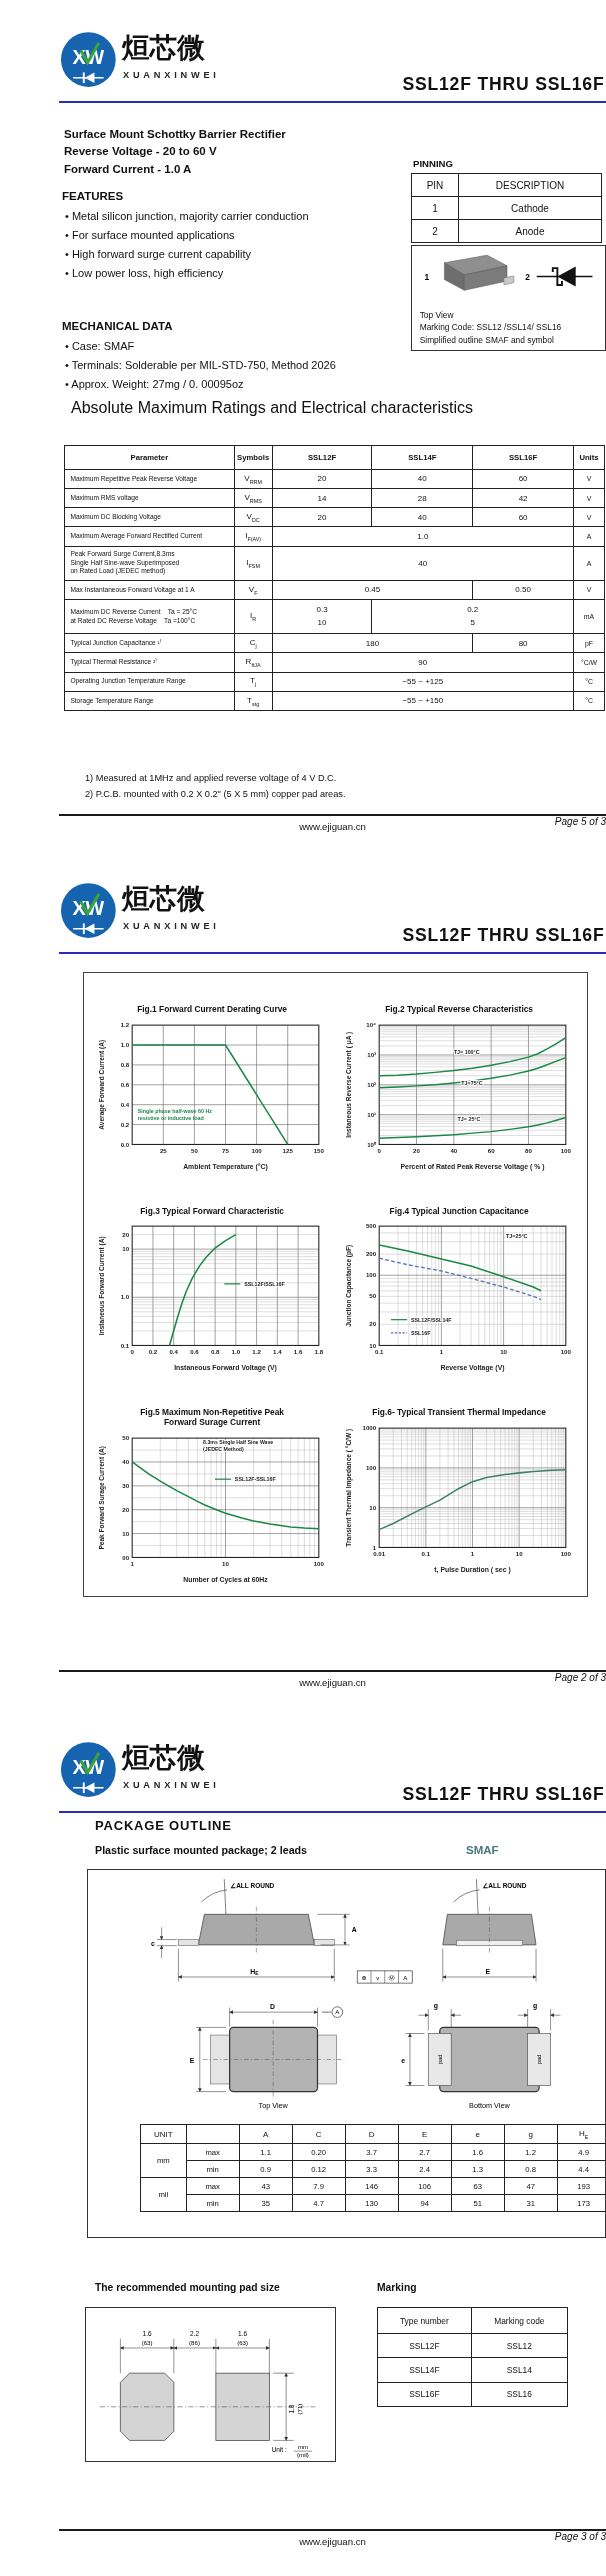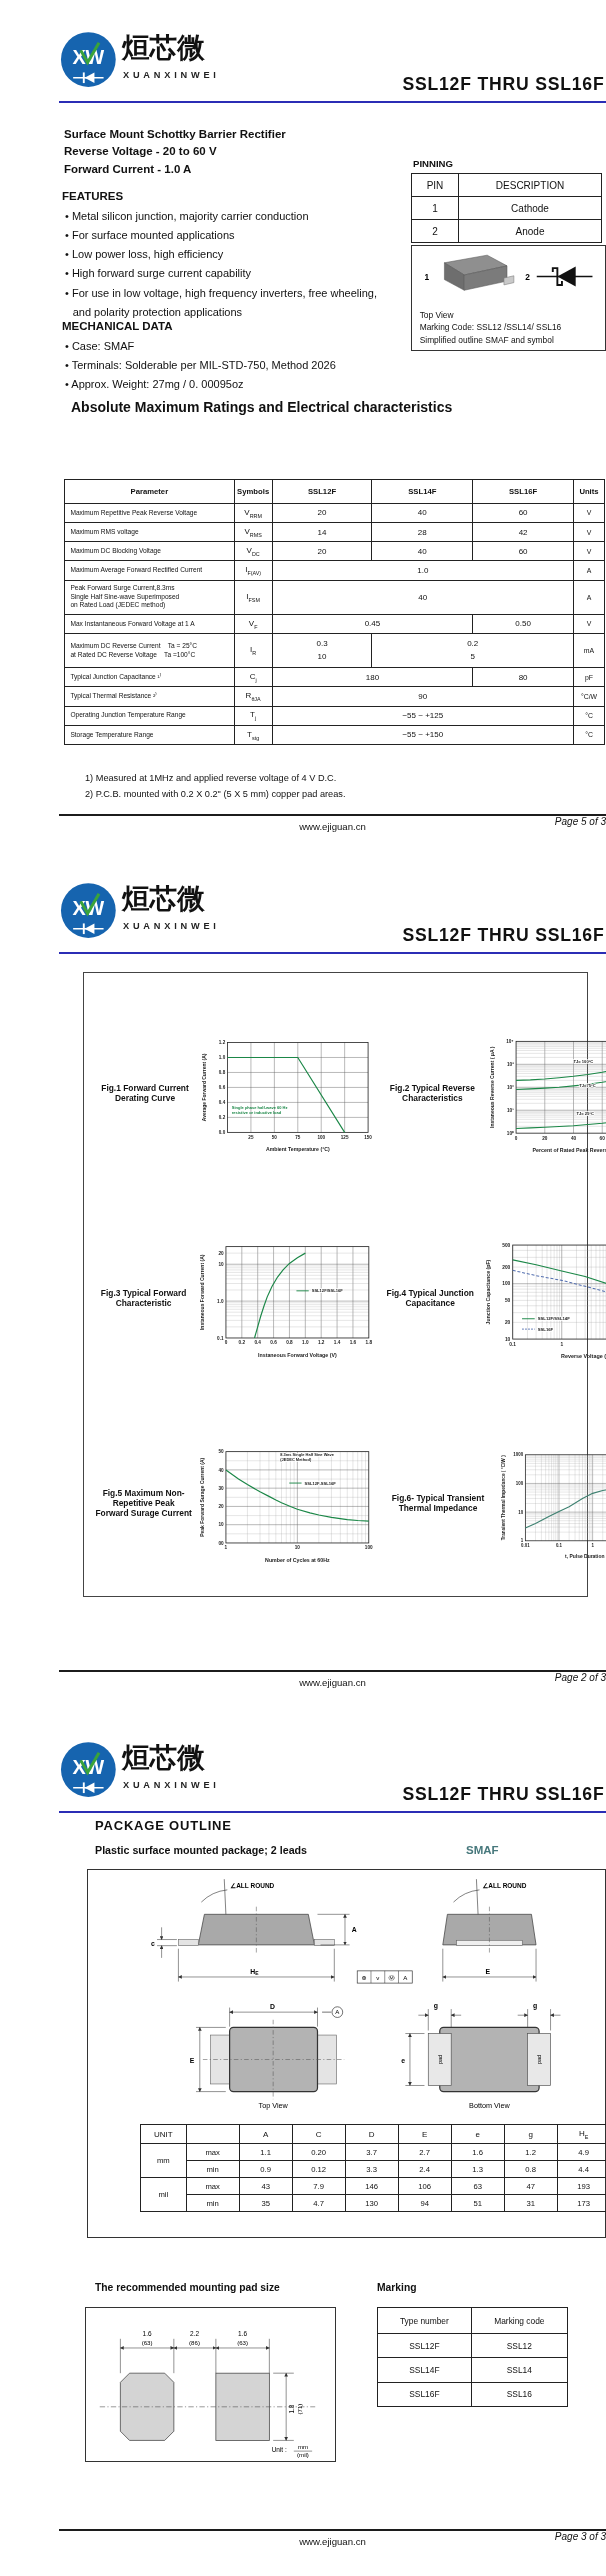--- a/index.html
+++ b/index.html
@@ -27,25 +27,25 @@
   .pin-t td{height:20px;text-align:center;}
   .pkgbox{border:1.1px solid #333;}
   .pkgbox .cap{font-size:8.4px;line-height:1.5;padding:1.5px 7.7px 4.6px;}
   .rat{width:541px;font-size:8px;border:1.5px solid #222;}
   .rat th{font-size:7.7px;padding:6.9px 1.5px;}
   .rat td{text-align:center;padding:3.8px 1.5px;}
   .rat td.param{text-align:left;padding-left:5.4px;font-size:6.6px;}
   .rat td.param div{line-height:1.3;white-space:pre-wrap;}
   .rat sub{font-size:5.4px;}
   .notes div{font-size:9.2px;line-height:1.7;}
-  .rtitle{font-size:14px;font-weight:bold;}
+  .rtitle{font-size:16px;font-weight:normal;}
   .rcond{font-size:9.6px;line-height:1.55;}
   
   .fig-panel{position:absolute;border:1.5px solid #444;display:grid;grid-template-columns:1fr 1fr;row-gap:23px;padding:31px 4.6px 0 4.6px;}
-  .fig{display:flex;flex-direction:row;align-items:center;}
+  .fig{display:flex;flex-direction:column;align-items:center;}
   .fig-title{font-size:8.4px;font-weight:bold;text-align:center;white-space:pre-line;margin-bottom:4.6px;}
   
   .po-h{font-size:13px;font-weight:bold;letter-spacing:0.8px;text-align:right;}
   .po-sub{font-size:10.7px;font-weight:bold;}
   .smaf{font-size:11.5px;font-weight:bold;color:#47787c;}
   .outline-box{border:1.1px solid #333;}
   .dims{font-size:7.7px;border:1.5px solid #222;}
   .dims th{font-weight:normal;font-size:8px;height:18.4px;padding:0 13px;}
   .dims td{text-align:center;height:16px;padding:0 12px;}
   .padbox{border:1.1px solid #333;}
@@ -77,23 +77,22 @@
     <div>Surface Mount Schottky Barrier Rectifier</div>
     <div>Reverse Voltage - 20 to 60 V</div>
     <div>Forward Current - 1.0 A</div>
   </div>
 
   <div class="abs" style="left:34px;top:190px;width:329px;">
     <div class="sec-h">FEATURES</div>
     <ul class="plain" id="features-list">
         <li>• Metal silicon junction, majority carrier conduction</li>
         <li>• For surface mounted applications</li>
+        <li>• High forward surge current capability</li>
         <li>• Low power loss, high efficiency</li>
-        <li>• High forward surge current capability</li>
-        <li>• For use in low voltage, high frequency inverters, free wheeling, and polarity protection applications</li>
       </ul>
   </div>
 
   <div class="abs" style="left:34px;top:320px;width:352px;">
     <div class="sec-h">MECHANICAL DATA</div>
     <ul class="plain" id="mech-list">
         <li>• Case: SMAF</li>
         <li>• Terminals: Solderable per MIL-STD-750, Method 2026</li>
         <li>• Approx. Weight:  27mg / 0. 00095oz</li>
       </ul>
@@ -141,21 +140,21 @@
     </svg>
     <div class="cap">
       <div>Top View</div>
       <div>Marking Code:  SSL12 /SSL14/ SSL16</div>
       <div>Simplified outline SMAF and symbol</div>
     </div>
   </div>
 
   <div class="abs rtitle" style="left:43px;top:399px;">Absolute Maximum Ratings and Electrical characteristics</div>
 
-  <table class="dsx rat abs" style="left:36px;top:479px;">
+  <table class="dsx rat abs" style="left:36px;top:445px;">
     <colgroup>
         <col style="width:170px;">
         <col style="width:38px;">
         <col style="width:100px;">
         <col style="width:101px;">
         <col style="width:101px;">
         <col style="width:31px;">
       </colgroup>
     <thead>
         <tr id="ratings-head">

